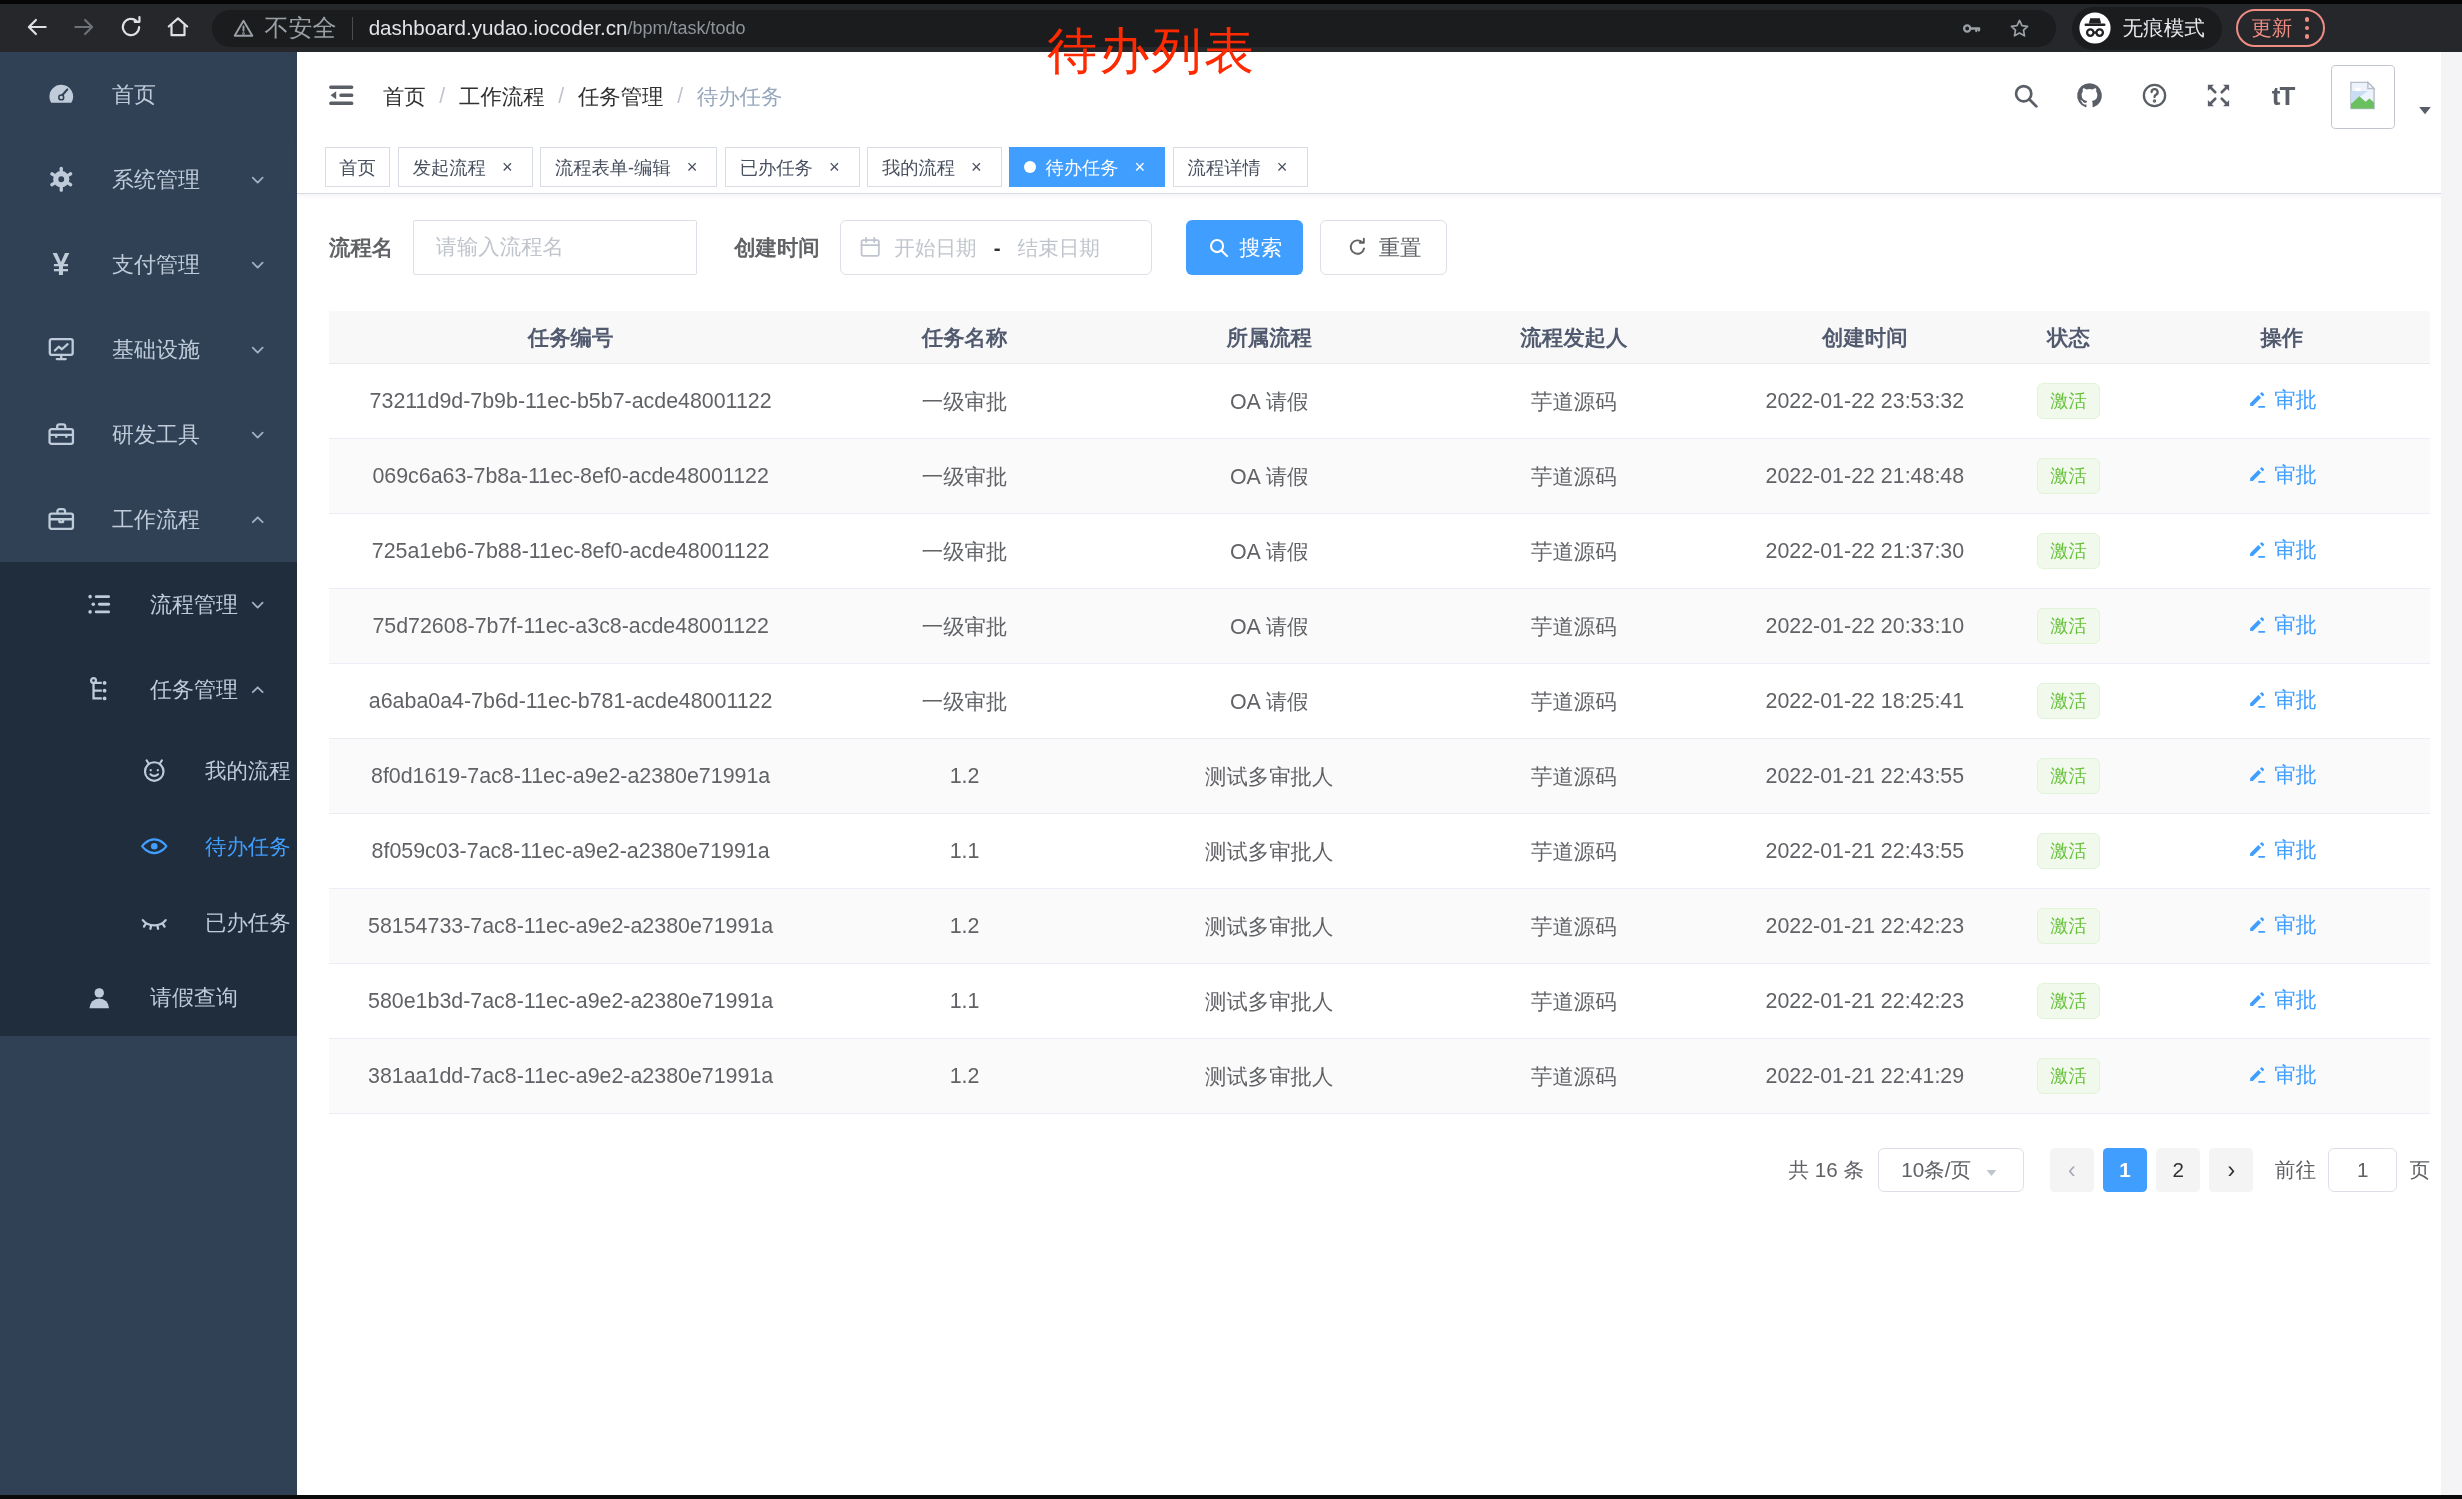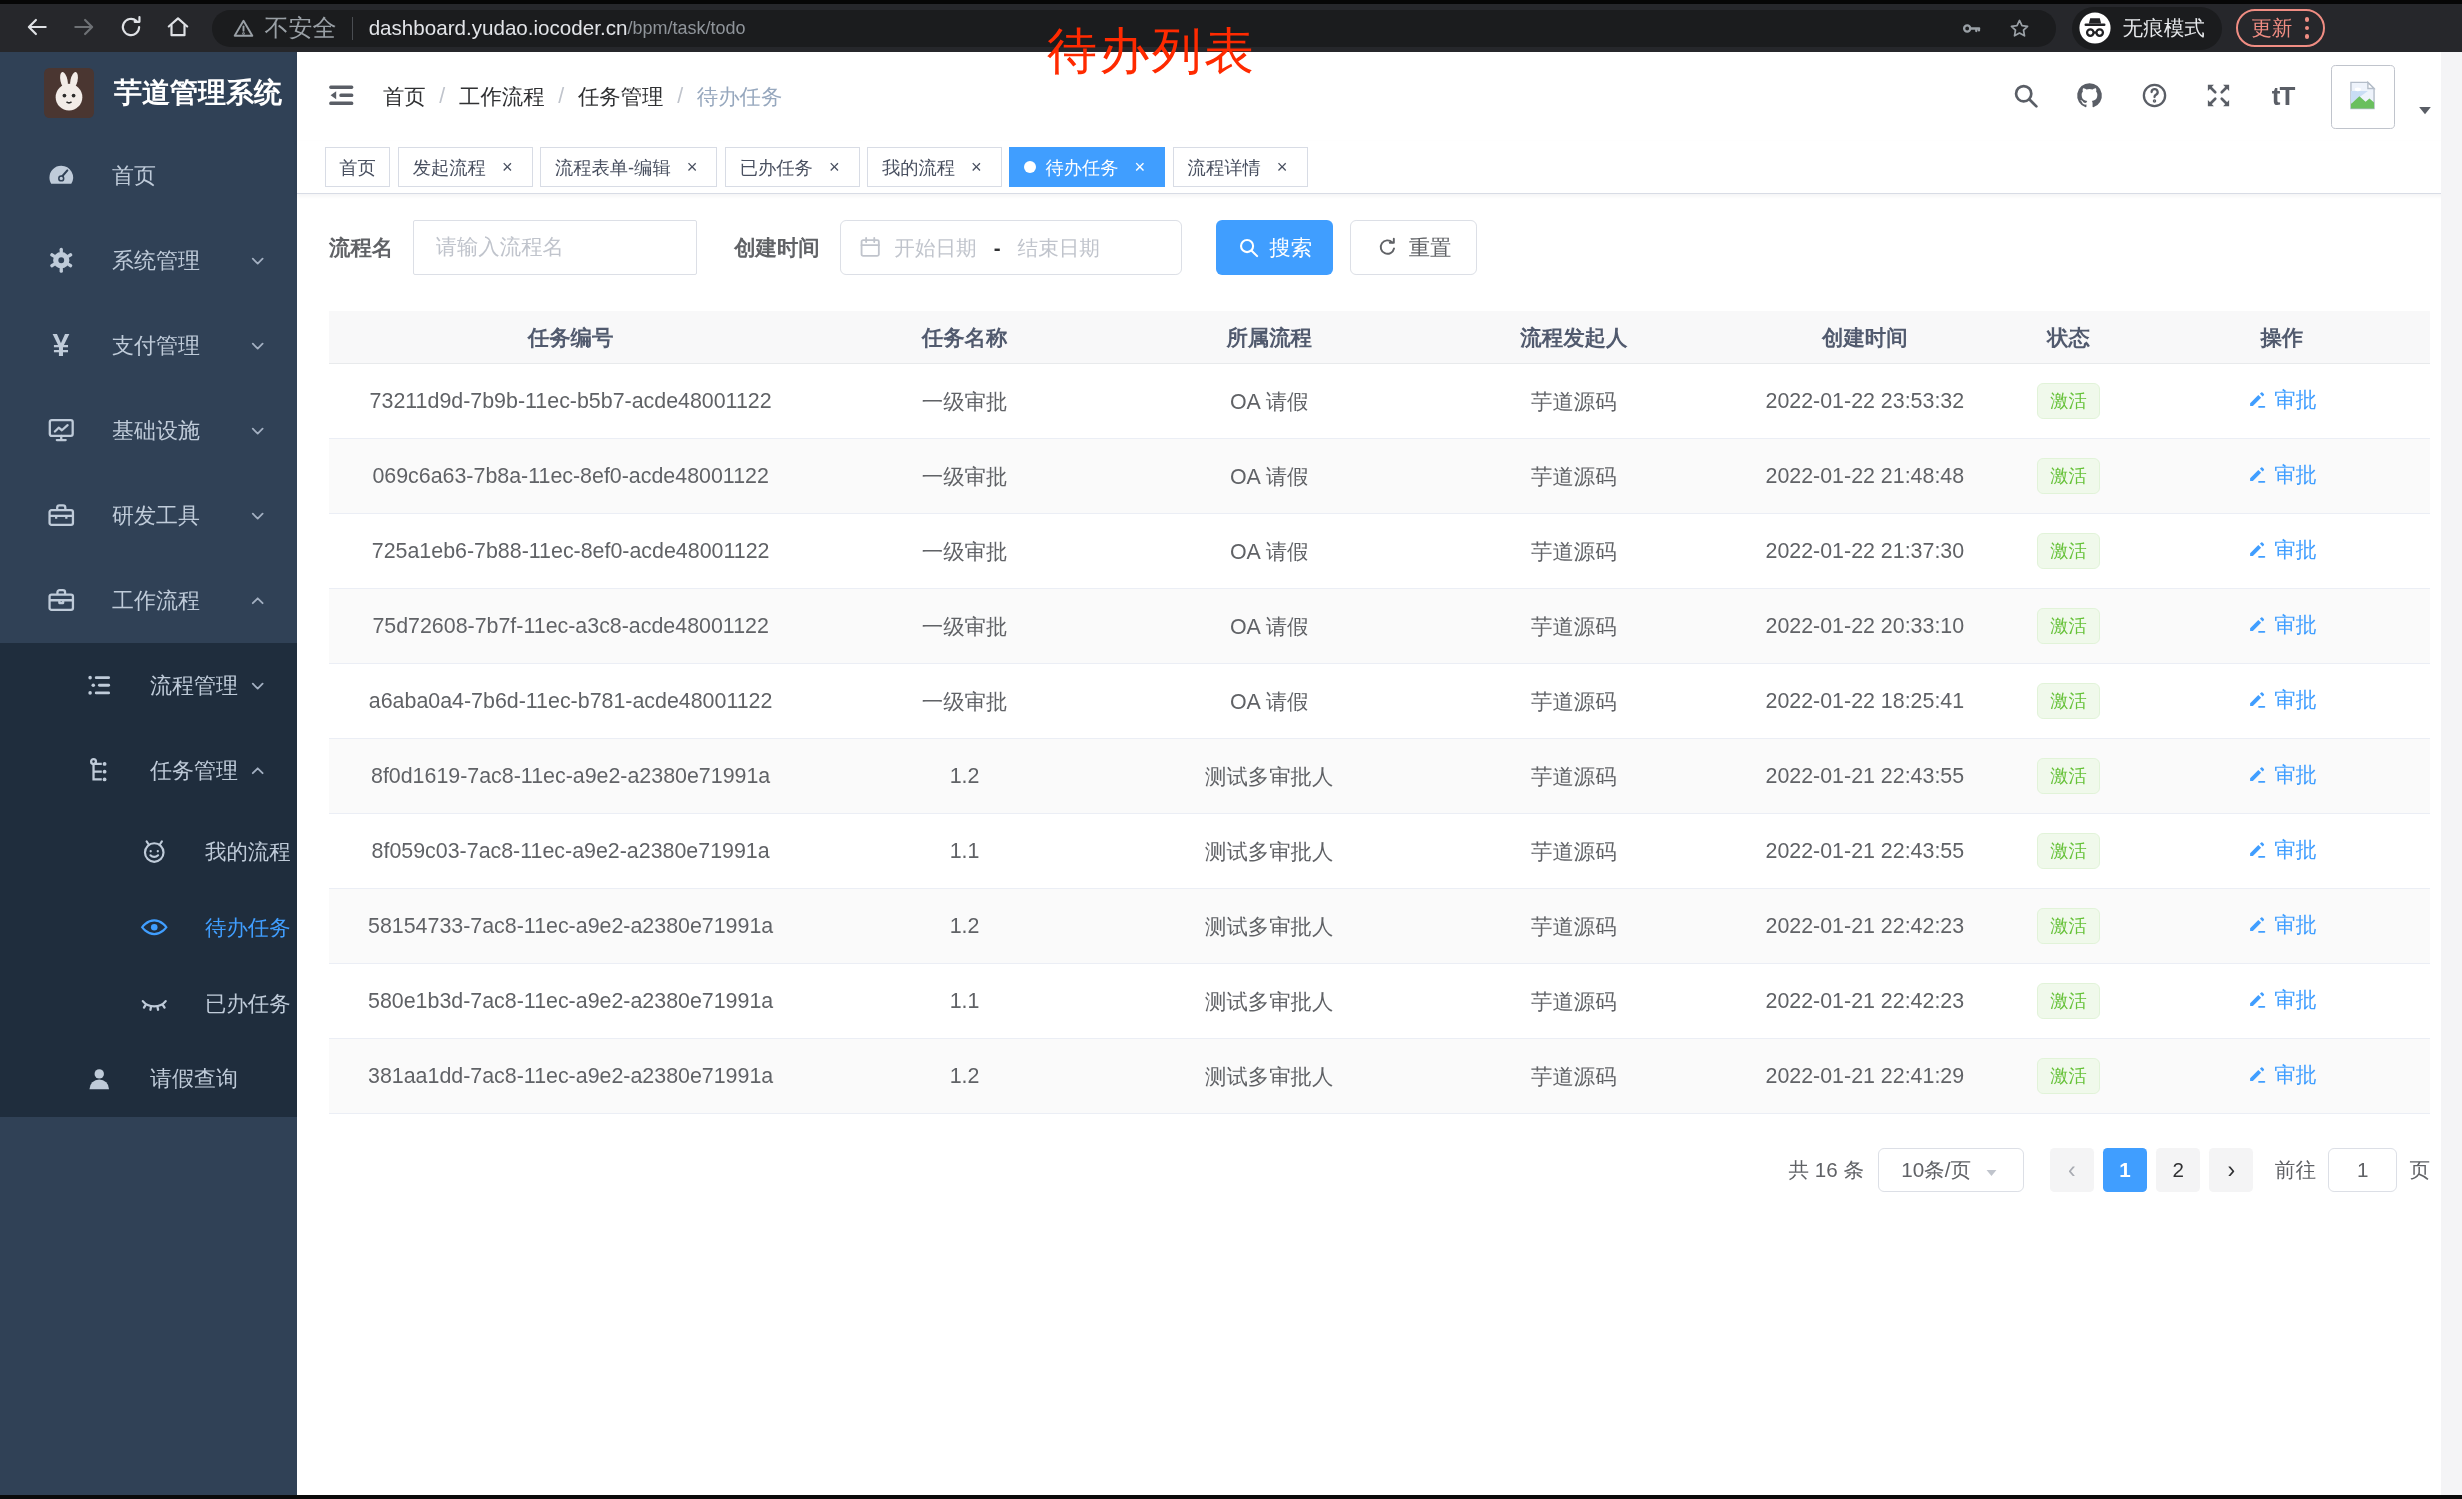--- a/index.html
+++ b/index.html
@@ -78,21 +78,21 @@
   .tab.active{background:var(--accent);border-color:var(--accent);color:#fff}
   .tab.active .dot{display:inline-block}
   .tab .close{margin-left:10.7px;font-size:18.3px;line-height:1;width:21.4px;height:21.4px;display:flex;align-items:center;justify-content:center;border-radius:50%}
 
   .content{padding:26px 32px 0;flex:1;position:relative}
   .filter-row{display:flex;align-items:center;height:55px;margin-bottom:36px}
   .f-label{font-size:21.4px;font-weight:bold;color:#606266;margin-right:20px;white-space:nowrap}
   .name-input{width:284px;height:55px;border:1.5px solid #dcdfe6;border-radius:2px;padding:0 21.4px;font-size:21.4px;color:#606266;outline:none;font-family:inherit}
   .name-input::placeholder{color:#c0c4cc}
   .gap48{width:37px}
-  .date-range{width:342px;height:55px;border:1.5px solid #dcdfe6;border-radius:6.1px;display:flex;align-items:center;padding:0 17px;cursor:text}
+  .date-range{width:312px;height:55px;border:1.5px solid #dcdfe6;border-radius:6.1px;display:flex;align-items:center;padding:0 17px;cursor:text}
   .date-range .cal{width:24.4px;height:24.4px;color:#c0c4cc;margin-right:12.2px}
   .date-range .cal svg{width:24.4px;height:24.4px}
   .dr-ph{font-size:20.6px;color:#c0c4cc;white-space:nowrap}
   .dr-sep{font-size:20.6px;color:#303133;margin:0 17px;font-weight:bold}
   .btn{height:55px;border-radius:6.1px;display:inline-flex;align-items:center;font-size:21.4px;cursor:pointer;border:none;font-family:inherit}
   .btn .bic{width:23px;height:23px;margin-right:9.2px;display:flex;align-items:center;justify-content:center}
   .btn .bic svg{width:23px;height:23px}
   .btn-search{background:var(--accent);color:#fff;padding:0 21.4px;margin-left:34px}
   .btn-reset{background:#fff;color:#606266;border:1.5px solid #dcdfe6;padding:0 25px;margin-left:17px}
 
@@ -194,34 +194,20 @@
     <span class="dots">
         <i></i>
         <i></i>
         <i></i>
       </span>
   </div>
 </div>
 
 <div class="page">
   <div class="sidebar">
-    <div class="logo-row">
-      <span class="logo-img"><svg viewBox="0 0 24 24" width="100%" height="100%">
-            <rect width="24" height="24" rx="2.5" fill="#4a3631"></rect>
-            <g fill="#f2ece8">
-              <ellipse cx="9.6" cy="6" rx="1.7" ry="4.2" transform="rotate(-12 9.6 6)"></ellipse>
-              <ellipse cx="14.4" cy="6" rx="1.7" ry="4.2" transform="rotate(12 14.4 6)"></ellipse>
-              <circle cx="12" cy="14" r="6.4"></circle>
-            </g>
-            <circle cx="9.8" cy="13.2" r="0.9" fill="#2b2b2b"></circle>
-            <circle cx="14.2" cy="13.2" r="0.9" fill="#2b2b2b"></circle>
-            <path d="M10.8 16.2c.7.7 1.7.7 2.4 0" stroke="#2b2b2b" stroke-width="0.8" fill="none"></path>
-          </svg></span>
-      <span class="logo-title">芋道管理系统</span>
-    </div>
     <div id="menu">
         <div class="menu-item lvl1">
           <span class="mi">
             <svg viewBox="0 0 24 24" fill="currentColor" width="100%" height="100%">
               <path d="M12 4.5A9.3 9.3 0 0 0 2.7 13.8c0 1.8.5 3.4 1.4 4.9h15.8a9.3 9.3 0 0 0-7.9-14.2z"></path>
               <path d="M16.8 8.2l-4 4.6" stroke="#304156" stroke-width="1.6" fill="none" stroke-linecap="round"></path>
               <circle cx="12" cy="14.5" r="1.9" stroke="#304156" stroke-width="1.2" fill="currentColor"></circle>
             </svg>
           </span>
           <span>首页</span>

